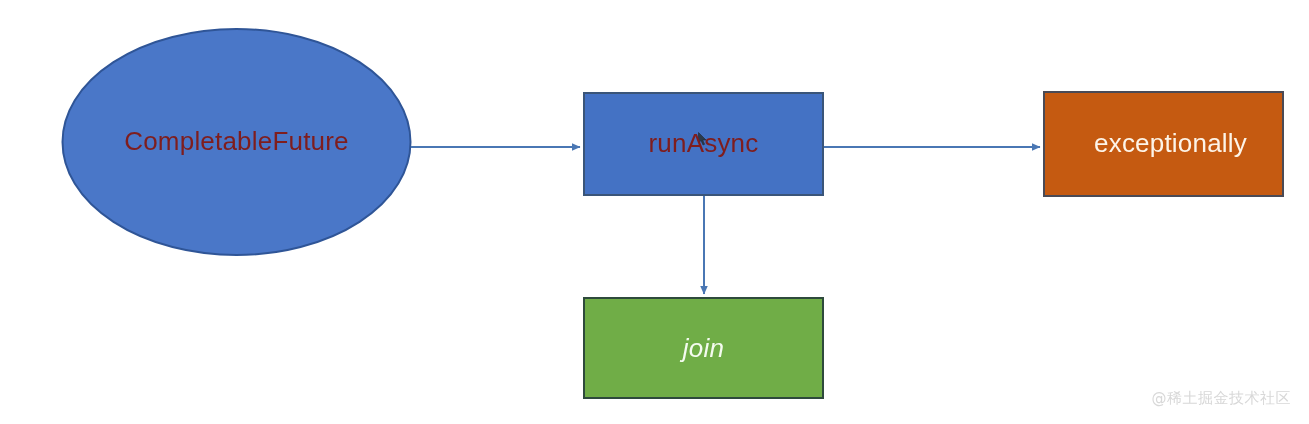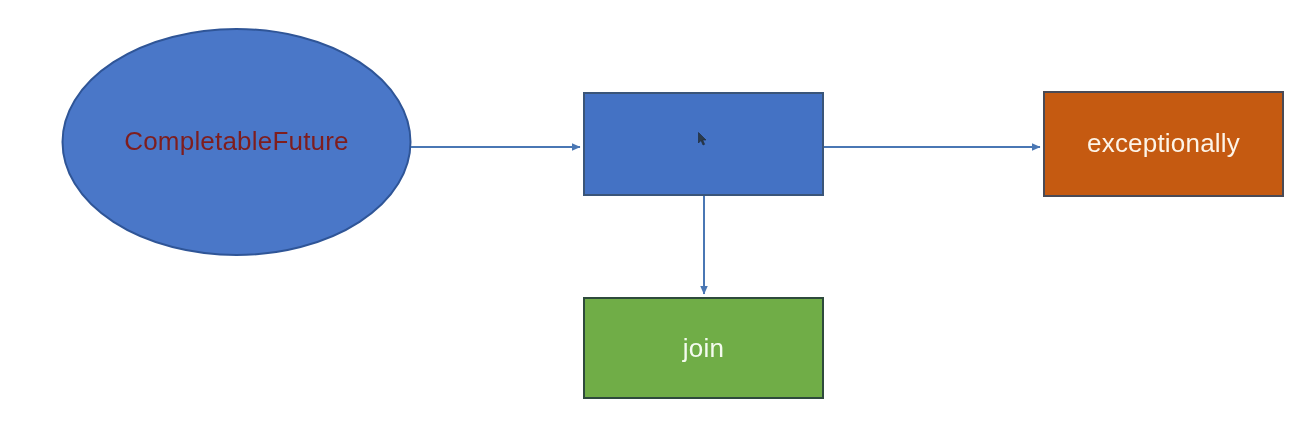--- a/index.html
+++ b/index.html
@@ -41,24 +41,26 @@
   }
   #label-completablefuture {
     left: 62px;  top: 29px;  width: 349px; height: 226px;
   }
   #label-runasync {
     left: 583px; top: 92px;  width: 241px; height: 104px;
   }
   #label-exceptionally {
     left: 1043px; top: 91px; width: 241px; height: 106px;
     color: #fdf4e8;
+    padding-left: 7px;
   }
   #label-join {
     left: 583px; top: 297px; width: 241px; height: 104px;
     color: #f4fbef;
+    font-style: italic;
   }
   #cursor-artifact {
     position: absolute;
     left: 698px;
     top: 132px;
     width: 9px;
     height: 14px;
     pointer-events: none;
   }
   #watermark {
@@ -99,19 +101,21 @@
 
     <line x1="704" y1="196" x2="704" y2="294" stroke="#4A77B4" stroke-width="2" marker-end="url(#arrowhead-blue)"></line>
   </svg>
 
   <svg id="cursor-artifact" viewBox="0 0 9 14" xmlns="http://www.w3.org/2000/svg">
     <path d="M0.5,0.5 L0.5,11 L3,8.5 L5,13 L6.6,12.3 L4.7,8 L8,8 Z" fill="#2b3a4a" stroke="#1c2733" stroke-width="0.6"></path>
   </svg>
 
   <div class="node-label" id="label-completablefuture">CompletableFuture</div>
 
+  <div class="node-label" id="label-runasync">runAsync</div>
 
   <div class="node-label" id="label-exceptionally">exceptionally</div>
 
   <div class="node-label" id="label-join">join</div>
 
+  <div id="watermark">@稀土掘金技术社区</div>
 
 </div>
 
 </body></html>

